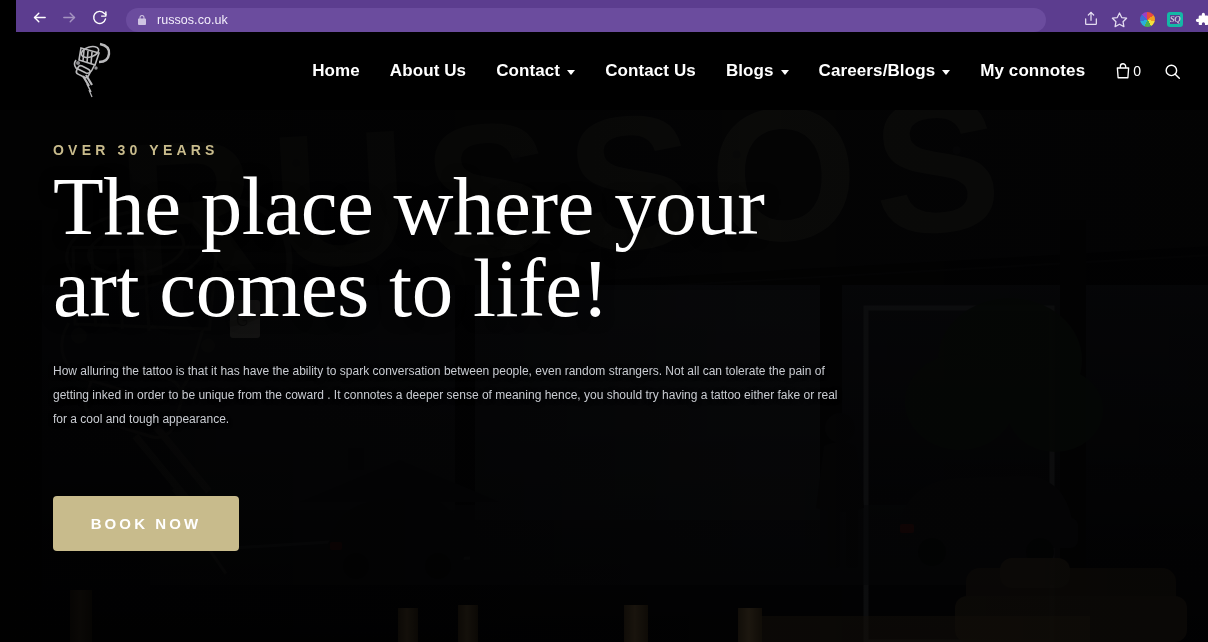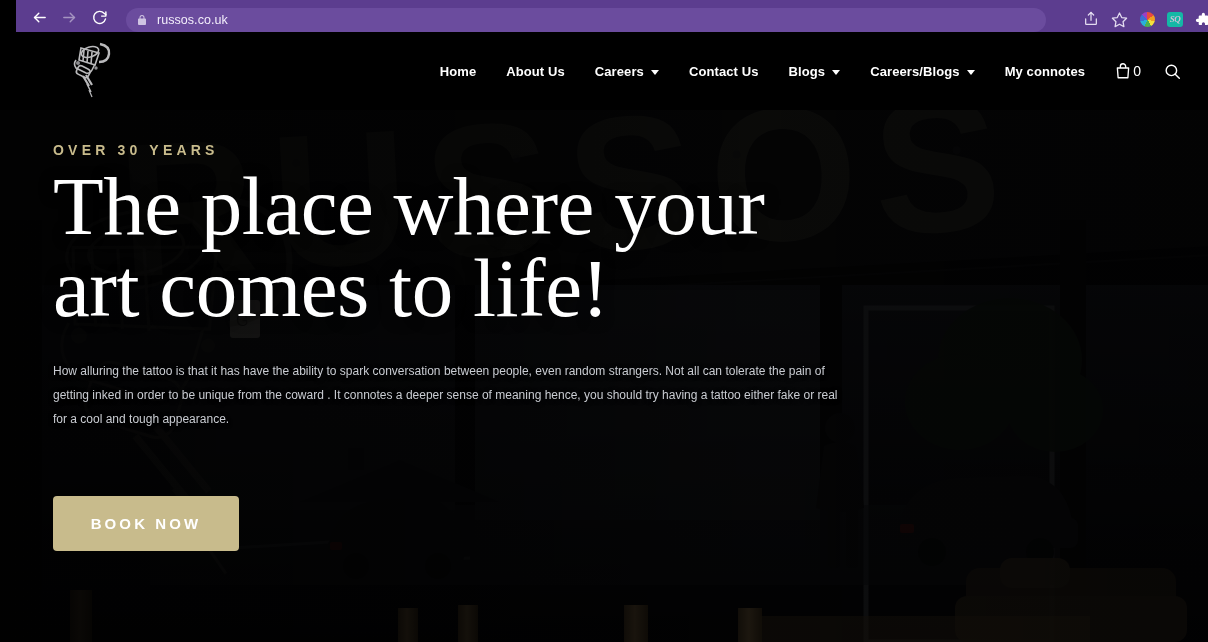--- a/index.html
+++ b/index.html
@@ -60,21 +60,21 @@
     background:conic-gradient(#e84a3e 0deg 55deg,#f0a020 55deg 105deg,
       #f7e03c 105deg 150deg,#4caf50 150deg 205deg,#28b0d8 205deg 255deg,
       #3b6fd4 255deg 310deg,#9b3fc4 310deg 360deg);
   }
   .ext-sq{
     width:16px; height:15px;
     display:flex; align-items:center; justify-content:center;
     color:#c9c2d6; font-size:9px; font-weight:bold;
     font-style:italic; letter-spacing:-.5px;
     font-family:"Liberation Serif", serif;
-    border:7px solid #14b8a6; border-radius:3px;
+    border:3px solid #14b8a6; border-radius:3px;
   }
 
   
   .site-header{
     position:absolute; left:0; top:32px;
     width:1208px; height:78px;
     background:#000;
     z-index:30;
     display:flex; align-items:center;
   }
@@ -83,21 +83,21 @@
     width:62px; height:72px;
   }
   .main-nav{
     position:absolute; right:0; top:0;
     height:78px;
     display:flex; align-items:center;
     padding-right:14px;
   }
   .nav-item{
     color:#ffffff;
-    font-size:13px;
+    font-size:17px;
     font-weight:bold;
     font-family:"Liberation Sans", sans-serif;
     padding:0 15px;
     display:flex; align-items:center; gap:7px;
     cursor:pointer; white-space:nowrap;
     letter-spacing:.1px;
   }
   .caret{
     width:0; height:0;
     border-left:4.5px solid transparent;
@@ -267,21 +267,21 @@
 
     <div class="nav-item">
       <span>Home</span>
     </div>
 
     <div class="nav-item">
       <span>About Us</span>
     </div>
 
     <div class="nav-item">
-      <span>Careers</span>
+      <span>Contact</span>
       <span class="caret"></span>
     </div>
 
     <div class="nav-item">
       <span>Contact Us</span>
     </div>
 
     <div class="nav-item">
       <span>Blogs</span>
       <span class="caret"></span>

